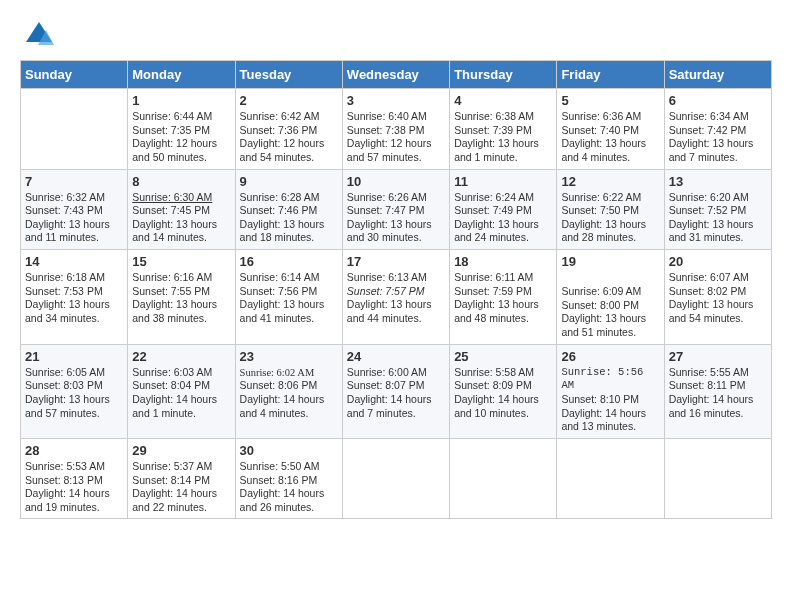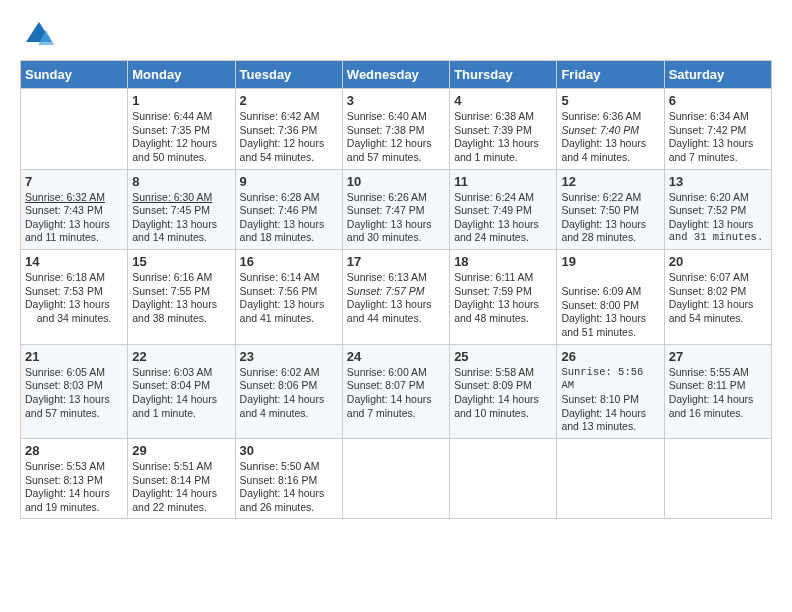--- a/index.html
+++ b/index.html
@@ -143,36 +143,36 @@
         <td>
           <div class="day-number">4</div>
           <div style="line-height: 1.3;">Sunrise: 6:38 AM</div>
           <div style="line-height: 1.3;">Sunset: 7:39 PM</div>
           <div style="line-height: 1.3;">Daylight: 13 hours</div>
           <div style="line-height: 1.3;">and 1 minute.</div>
         </td>
         <td>
           <div class="day-number">5</div>
           <div style="line-height: 1.3;">Sunrise: 6:36 AM</div>
-          <div style="line-height: 1.3; font-style: italic;">Sunset: 7:40 PM</div>
+          <div style="line-height: 1.3;">Sunset: 7:40 PM</div>
           <div style="line-height: 1.3;">Daylight: 13 hours</div>
           <div style="line-height: 1.3;">and 4 minutes.</div>
         </td>
         <td>
           <div class="day-number">6</div>
           <div style="line-height: 1.3;">Sunrise: 6:34 AM</div>
           <div style="line-height: 1.3;">Sunset: 7:42 PM</div>
           <div style="line-height: 1.3;">Daylight: 13 hours</div>
           <div style="line-height: 1.3;">and 7 minutes.</div>
         </td>
       </tr>
       <tr>
         <td>
           <div class="day-number">7</div>
-          <div style="line-height: 1.3; text-decoration: underline;">Sunrise: 6:32 AM</div>
+          <div style="line-height: 1.3;">Sunrise: 6:32 AM</div>
           <div style="line-height: 1.3;">Sunset: 7:43 PM</div>
           <div style="line-height: 1.3;">Daylight: 13 hours</div>
           <div style="line-height: 1.3;">and 11 minutes.</div>
         </td>
         <td>
           <div class="day-number">8</div>
           <div style="line-height: 1.3; text-decoration: underline;">Sunrise: 6:30 AM</div>
           <div style="line-height: 1.3;">Sunset: 7:45 PM</div>
           <div style="line-height: 1.3;">Daylight: 13 hours</div>
           <div style="line-height: 1.3;">and 14 minutes.</div>
@@ -203,30 +203,30 @@
           <div style="line-height: 1.3;">Sunrise: 6:22 AM</div>
           <div style="line-height: 1.3;">Sunset: 7:50 PM</div>
           <div style="line-height: 1.3;">Daylight: 13 hours</div>
           <div style="line-height: 1.3;">and 28 minutes.</div>
         </td>
         <td>
           <div class="day-number">13</div>
           <div style="line-height: 1.3;">Sunrise: 6:20 AM</div>
           <div style="line-height: 1.3;">Sunset: 7:52 PM</div>
           <div style="line-height: 1.3;">Daylight: 13 hours</div>
-          <div style="line-height: 1.3; font-family: Liberation Mono, monospace;">and 31 minutes.</div>
+          <div style="line-height: 1.3;">and 31 minutes.</div>
         </td>
       </tr>
       <tr>
         <td>
           <div class="day-number">14</div>
           <div style="line-height: 1.3;">Sunrise: 6:18 AM</div>
           <div style="line-height: 1.3;">Sunset: 7:53 PM</div>
           <div style="line-height: 1.3;">Daylight: 13 hours</div>
-          <div style="line-height: 1.3; text-align: center;">and 34 minutes.</div>
+          <div style="line-height: 1.3;">and 34 minutes.</div>
         </td>
         <td>
           <div class="day-number">15</div>
           <div style="line-height: 1.3;">Sunrise: 6:16 AM</div>
           <div style="line-height: 1.3;">Sunset: 7:55 PM</div>
           <div style="line-height: 1.3;">Daylight: 13 hours</div>
           <div style="line-height: 1.3;">and 38 minutes.</div>
         </td>
         <td>
           <div class="day-number">16</div>
@@ -274,21 +274,21 @@
         </td>
         <td>
           <div class="day-number">22</div>
           <div style="line-height: 1.3;">Sunrise: 6:03 AM</div>
           <div style="line-height: 1.3;">Sunset: 8:04 PM</div>
           <div style="line-height: 1.3;">Daylight: 14 hours</div>
           <div style="line-height: 1.3;">and 1 minute.</div>
         </td>
         <td>
           <div class="day-number">23</div>
-          <div style="line-height: 1.3;">Sunrise: 6:02 AM</div>
+          <div style="line-height: 1.3; font-family: Liberation Serif, serif;">Sunrise: 6:02 AM</div>
           <div style="line-height: 1.3;">Sunset: 8:06 PM</div>
           <div style="line-height: 1.3;">Daylight: 14 hours</div>
           <div style="line-height: 1.3;">and 4 minutes.</div>
         </td>
         <td>
           <div class="day-number">24</div>
           <div style="line-height: 1.3;">Sunrise: 6:00 AM</div>
           <div style="line-height: 1.3;">Sunset: 8:07 PM</div>
           <div style="line-height: 1.3;">Daylight: 14 hours</div>
           <div style="line-height: 1.3;">and 7 minutes.</div>
@@ -318,21 +318,21 @@
       <tr>
         <td>
           <div class="day-number">28</div>
           <div style="line-height: 1.3;">Sunrise: 5:53 AM</div>
           <div style="line-height: 1.3;">Sunset: 8:13 PM</div>
           <div style="line-height: 1.3;">Daylight: 14 hours</div>
           <div style="line-height: 1.3;">and 19 minutes.</div>
         </td>
         <td>
           <div class="day-number">29</div>
-          <div style="line-height: 1.3;">Sunrise: 5:51 AM</div>
+          <div style="line-height: 1.3;">Sunrise: 5:37 AM</div>
           <div style="line-height: 1.3;">Sunset: 8:14 PM</div>
           <div style="line-height: 1.3;">Daylight: 14 hours</div>
           <div style="line-height: 1.3;">and 22 minutes.</div>
         </td>
         <td>
           <div class="day-number">30</div>
           <div style="line-height: 1.3;">Sunrise: 5:50 AM</div>
           <div style="line-height: 1.3;">Sunset: 8:16 PM</div>
           <div style="line-height: 1.3;">Daylight: 14 hours</div>
           <div style="line-height: 1.3;">and 26 minutes.</div>

